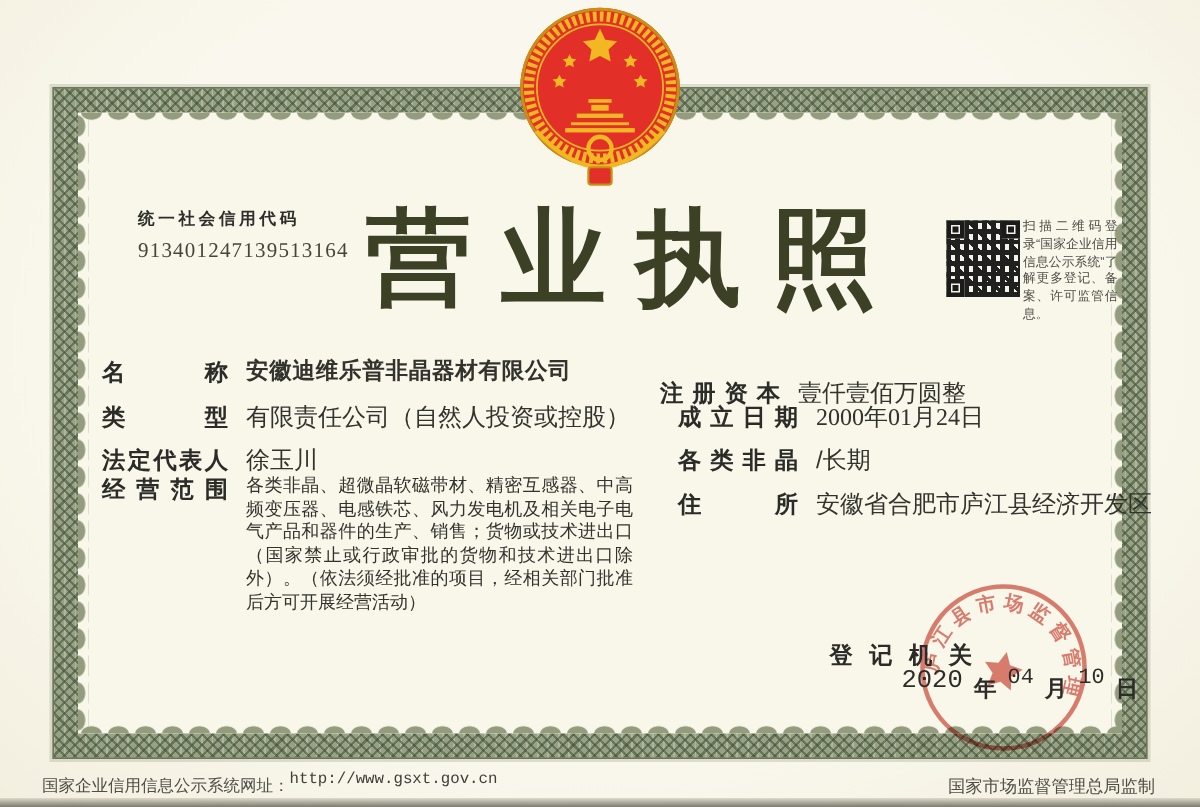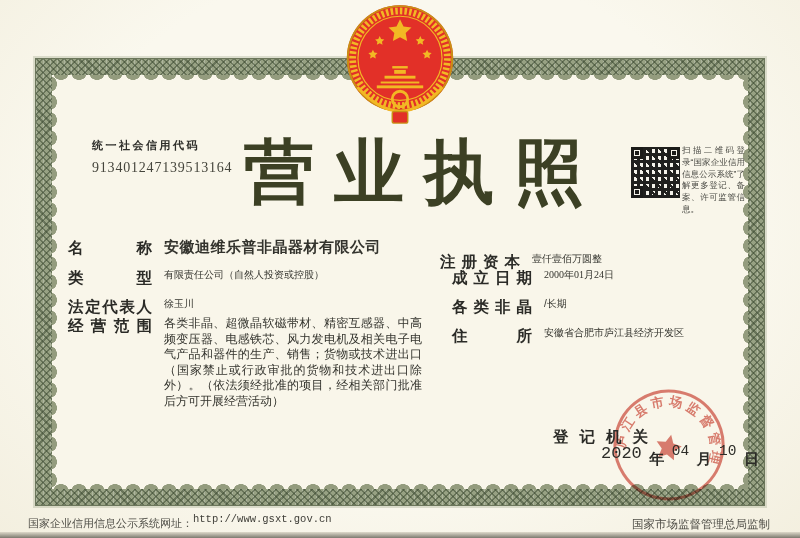--- a/index.html
+++ b/index.html
@@ -58,21 +58,21 @@
   .finder::after { content:""; position:absolute; left:1px; top:1px; width:4px; height:4px; background:#1b1b19; }
   .f-tl { left:0; top:0; } .f-tr { right:0; top:0; } .f-bl { left:0; bottom:0; }
   .qr-caption { position:absolute; left:682px; top:145px; width:63px; z-index:3;
         font-size:8.5px; line-height:11.8px; color:#4c4c46; text-align:justify; }
 
   
   .row { position:absolute; z-index:3; display:flex; align-items:flex-start; }
   .jlabel { display:inline-block; flex:none; text-align:justify; text-align-last:justify;
         text-justify:inter-character; font-weight:bold; font-size:15.5px; color:#2b2b27; }
   .lw84 { width:84px; } .lw80 { width:80px; } .lw95 { width:95px; }
-  .val { margin-left:12px; font-size:10px; color:#33332d; font-weight:500; }
+  .val { margin-left:12px; font-size:16px; color:#33332d; font-weight:500; }
   .val-strong { font-weight:bold; font-size:15px; letter-spacing:.5px; }
   .val-serif { font-family:"Liberation Serif", serif; }
   .val-scope { max-width:258px; font-size:12px; line-height:15.5px; text-align:justify; }
 
   
   .reg-row { position:absolute; left:553px; top:427px; z-index:6; }
   .date-row { position:absolute; left:601px; top:448px; z-index:6; white-space:nowrap; }
   .dnum { font-family:Liberation Mono, monospace; font-size:17px; color:#2c2c28;
           position:relative; top:-4px; }
   .dnum-sm { font-size:14.5px; top:-7px; }

